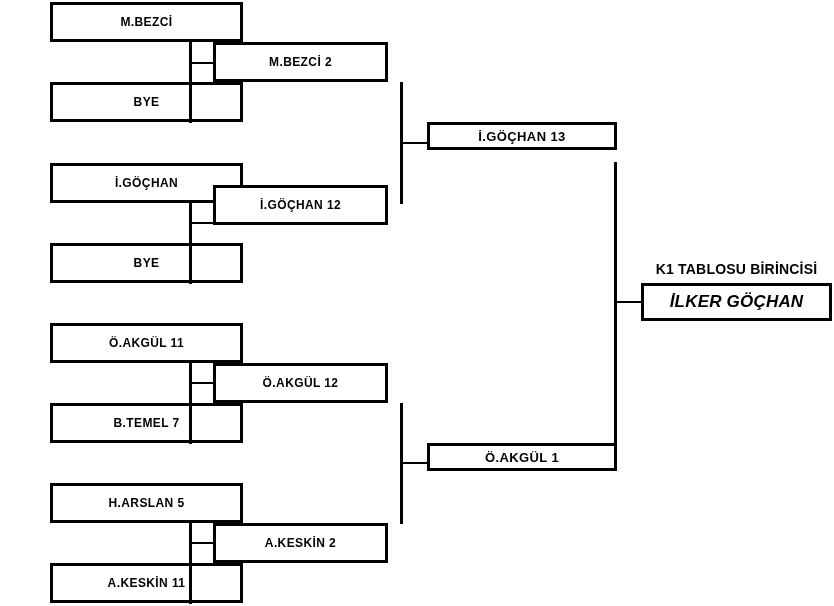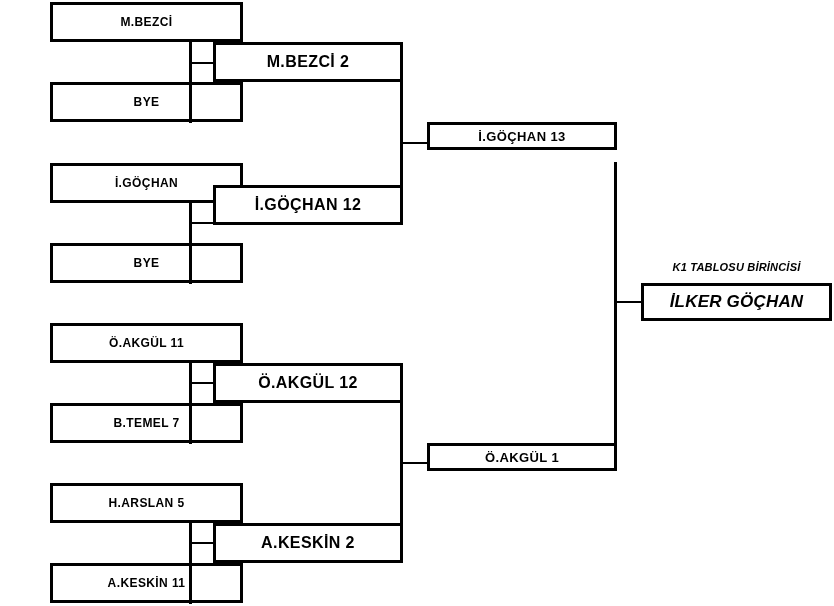--- a/index.html
+++ b/index.html
@@ -31,23 +31,23 @@
   }
   .r1 {
     left: 2px;
     width: 193px;
     height: 40px;
     font-size: 12px;
     margin-left: 48px;
   }
   .r2 {
     left: 213px;
-    width: 190px;
+    width: 175px;
     height: 40px;
-    font-size: 16px;
+    font-size: 12px;
   }
   .r3 {
     left: 427px;
     width: 190px;
     height: 28px;
     font-size: 13px;
   }
   .champion {
     left: 641px;
     top: 283px;
@@ -57,25 +57,24 @@
     font-style: italic;
     font-weight: bold;
     letter-spacing: 0.2px;
   }
   .champion-label {
     position: absolute;
     left: 641px;
     top: 261px;
     width: 191px;
     text-align: center;
-    font-size: 11px;
+    font-size: 14px;
     font-weight: bold;
     color: #000000;
     letter-spacing: 0.2px;
-    font-style: italic;
   }
   .vline {
     position: absolute;
     width: 3px;
     background: #000000;
   }
   .hline {
     position: absolute;
     height: 2px;
     background: #000000;

